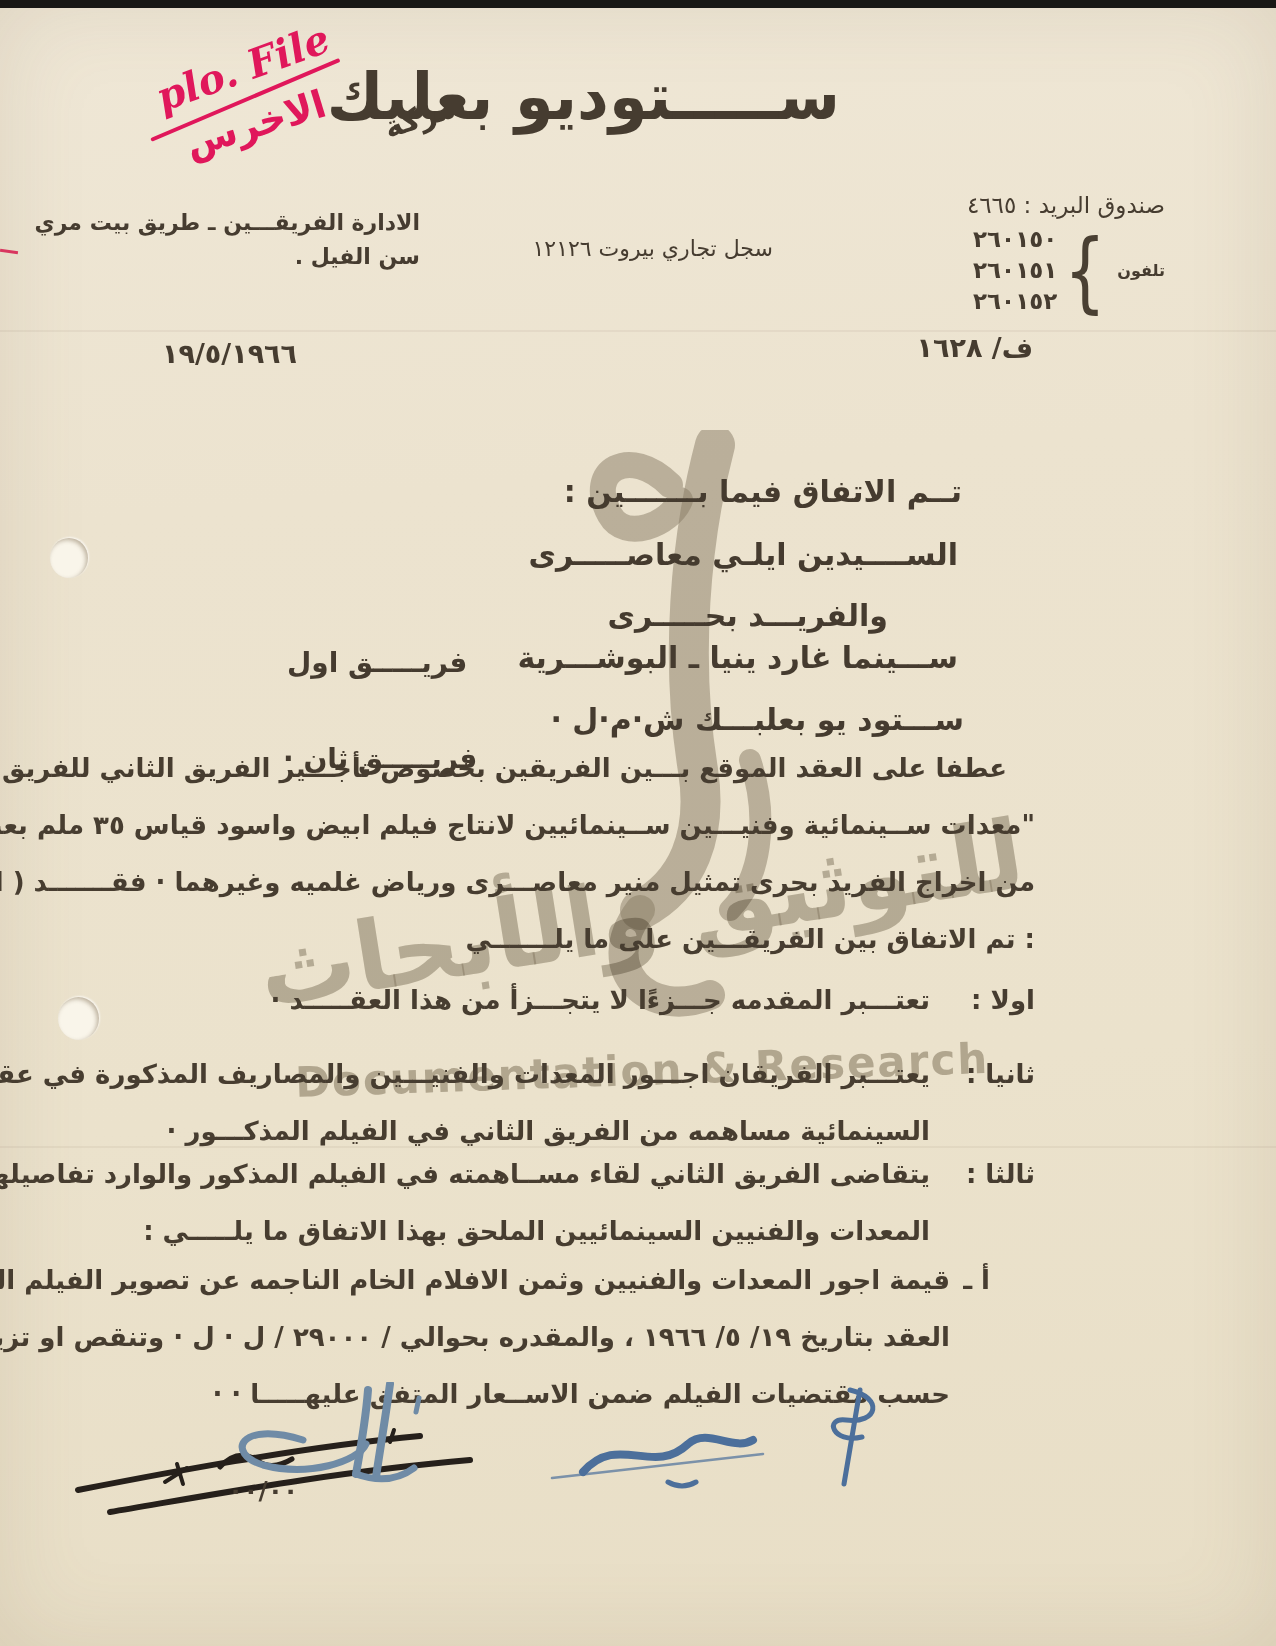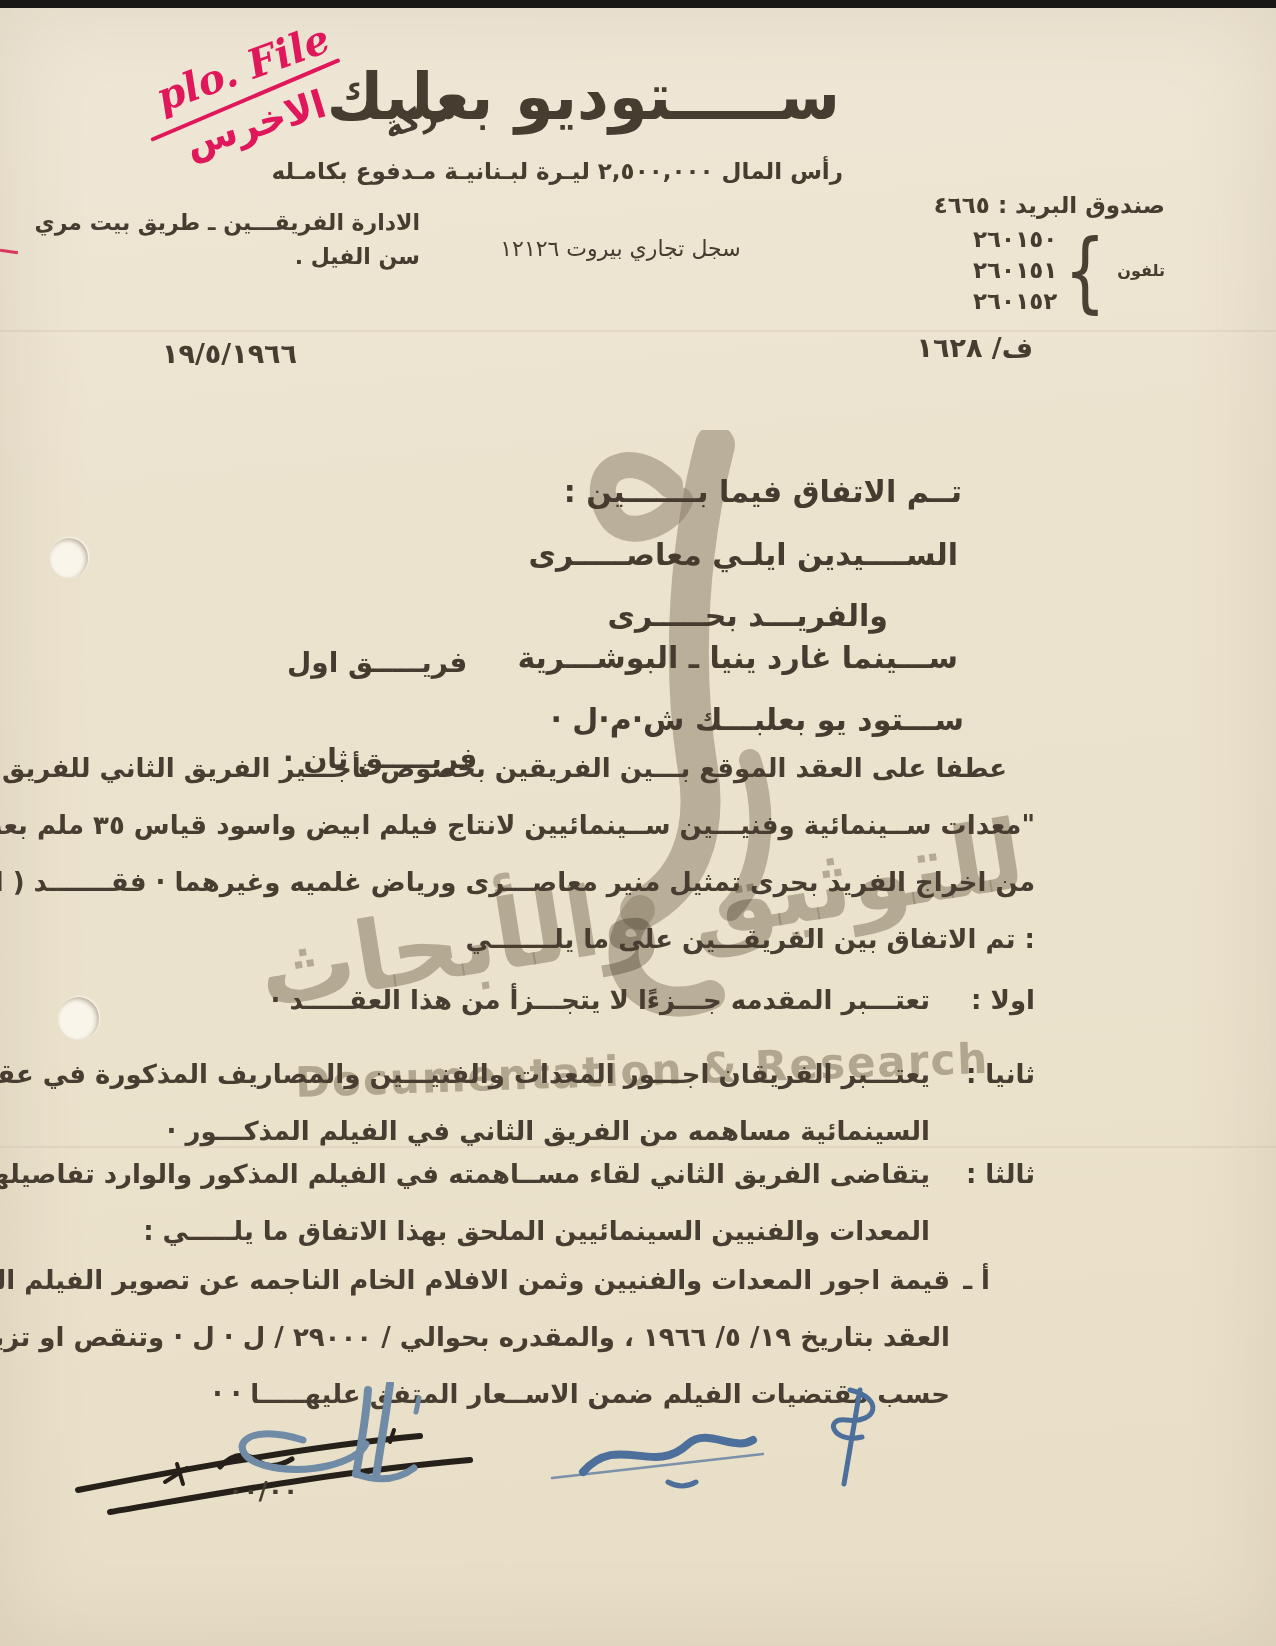--- a/index.html
+++ b/index.html
@@ -19,22 +19,22 @@
   .crease{left:0;width:100%;height:2px;background:rgba(110,90,65,.07);}
   .hole{border-radius:50%;background:#f9f5ea;box-shadow:inset -2px 2px 4px rgba(120,100,70,.45),1px -1px 2px rgba(255,255,255,.7);}
   .red{color:#e0175b;}
   .red-latin{font-family:"DejaVu Serif",serif;font-style:italic;font-weight:bold;font-size:40px;transform:rotate(-20deg);}
   .red-slash{height:4px;background:#e0175b;transform:rotate(-23deg);transform-origin:left center;border-radius:2px;}
   .red-arabic{font-size:38px;font-weight:bold;transform:rotate(-17deg);}
   .logo-side{font-size:30px;font-weight:bold;transform:rotate(-18deg);}
   .logo-main{font-size:62px;font-weight:bold;letter-spacing:-2px;transform:scaleY(1.04);}
   .cap-line{font-size:23px;font-weight:bold;text-align:center;}
   .city-line{font-size:31px;font-weight:bold;text-align:center;letter-spacing:1px;}
-  .reg-line{font-size:22px;text-align:center;}
-  .pobox{font-size:23px;font-weight:bold;}
+  .reg-line{font-size:22px;text-align:right;}
+  .pobox{font-size:23px;font-weight:normal;}
   .phones{display:flex;direction:rtl;align-items:center;}
   .phone-label{font-size:16px;font-weight:bold;margin-left:4px;}
   .phone-brace{font-size:88px;font-weight:normal;line-height:88px;transform:scaleX(.75);color:#4a4033;}
   .phone-nums{display:flex;flex-direction:column;align-items:flex-end;margin-left:6px;}
   .phone-num{font-size:23px;line-height:31px;letter-spacing:6px;font-weight:bold;}
   .telegraph{font-size:22px;line-height:34px;text-align:right;font-weight:bold;}
   .refline{font-size:27px;font-weight:bold;}
   .bodytxt{font-size:27px;font-weight:bold;color:#453b2f;margin-top:42px;}
   .big{font-size:30px;}
   .bline{font-size:26px;line-height:57px;text-align:right;white-space:nowrap;font-weight:bold;color:#473d30;}
@@ -69,21 +69,20 @@
   </div>
   <div class="abs wm wm-ar ar" style="left:255px;top:858px;z-index:1">للتوثيق والأبحاث</div>
   <div class="abs wm wm-lat" style="left:295px;top:1046px;z-index:1">Documentation &amp; Research</div>
 
   <div class="abs red red-latin" style="left:152px;top:44px;z-index:3">plo. File</div>
   <div class="abs red-slash" style="left:151px;top:138px;width:205px;z-index:3"></div>
   <div class="abs red red-arabic ar" style="left:183px;top:102px;z-index:3">الاخرس</div>
 
   <div class="abs logo-side ar" style="left:383px;top:98px;z-index:2">شركة</div>
   <div class="abs logo-main ar" style="left:430px;top:60px;width:410px;text-align:center;z-index:2">ســـــتوديو بعلبك</div>
-  <div class="abs cap-line ar" style="left:398px;top:158px;width:445px;z-index:2">رأس المال ٢,٥٠٠,٠٠٠ ليـرة لبـنانيـة مـدفوع بكامـله</div>
   <div class="abs reg-line ar" style="left:468px;top:236px;width:305px;z-index:2">سجل تجاري بيروت ١٢١٢٦</div>
 
   <div class="abs pobox ar" style="right:111px;top:192px;z-index:2">صندوق البريد : ٤٦٦٥</div>
   <div class="abs phones" style="right:111px;top:224px;z-index:2">
     <div class="phone-label ar">تلفون</div>
     <div class="phone-brace">}</div>
     <div class="phone-nums">
       <div class="phone-num">٢٦٠١٥٠</div>
       <div class="phone-num">٢٦٠١٥١</div>
       <div class="phone-num">٢٦٠١٥٢</div>

